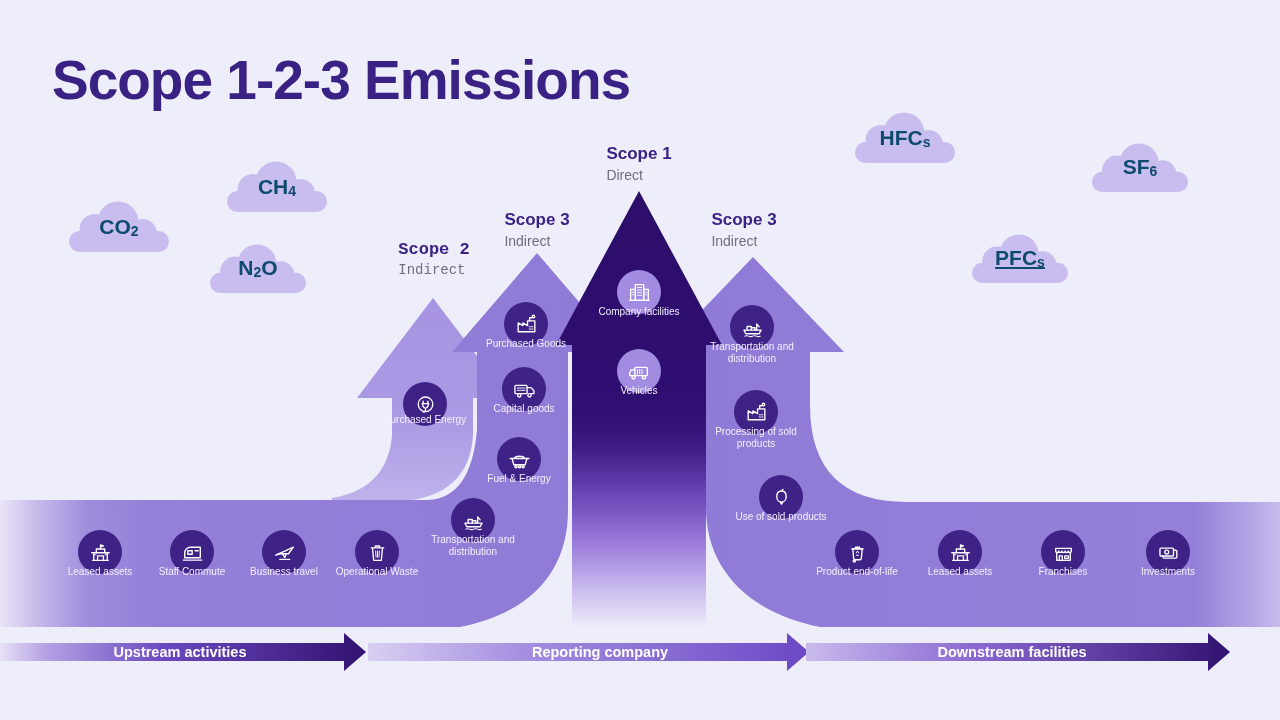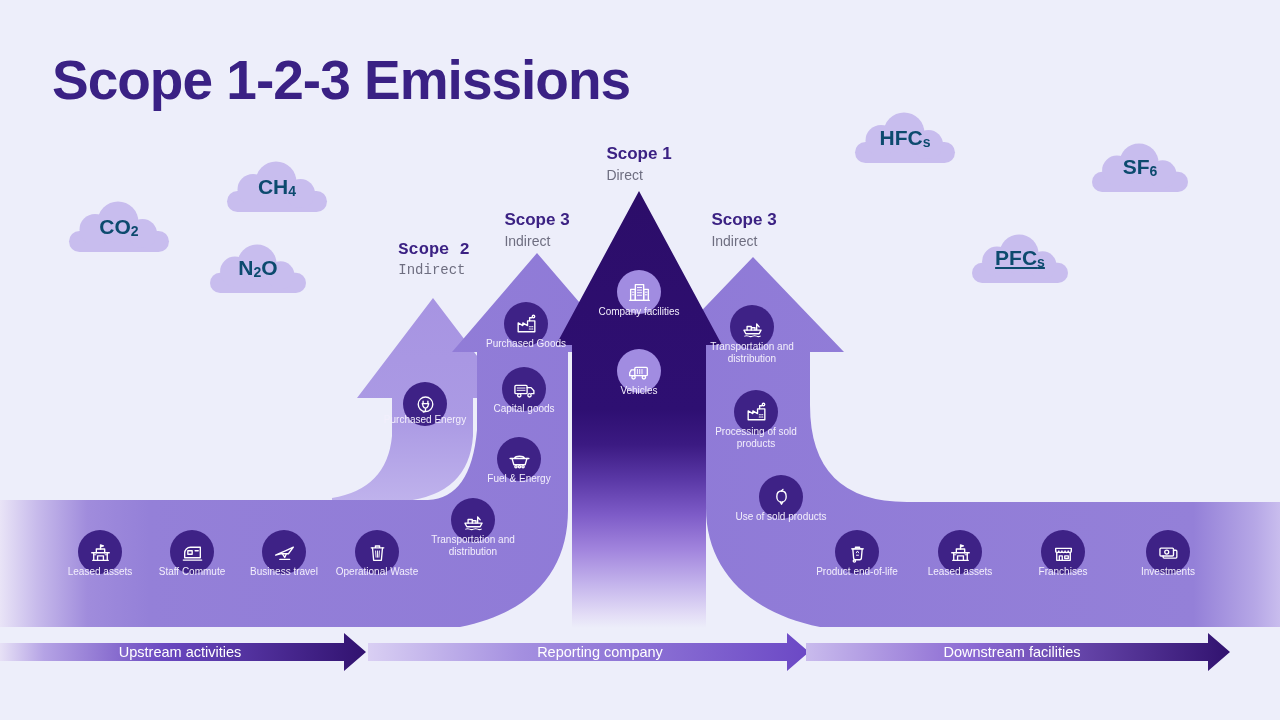--- a/index.html
+++ b/index.html
@@ -15,21 +15,21 @@
   .cloudlabel{transform:translateX(-50%);text-align:center;white-space:nowrap;
               font-size:21px;font-weight:700;color:#0c4a6e;}
   .cloudlabel .small{font-size:14px;position:relative;top:2px;}
   .node{position:absolute;}
   .node .circ{position:absolute;transform:translateX(-50%);width:44px;height:44px;border-radius:50%;
               background:#3e2286;display:flex;align-items:center;justify-content:center;}
   .node .circ.light{background:#a18ce1;}
   .node .circ svg{width:25px;height:25px;}
   .node .nlabel{position:absolute;transform:translateX(-50%);text-align:center;color:#f3effc;
                 font-size:10px;line-height:1.2;}
-  .flowlabel{transform:translate(-50%,-50%);color:#ffffff;font-size:14.5px;font-weight:400;white-space:nowrap;}
+  .flowlabel{transform:translate(-50%,-50%);color:#ffffff;font-size:14.5px;font-weight:700;white-space:nowrap;}
 </style>
 </head>
 <body>
 
 <div class="stage">
 
   <svg class="bg" width="1280" height="720" viewBox="0 0 1280 720">
     <defs>
       <linearGradient id="gScope1" x1="0" y1="0" x2="0" y2="1">
         <stop offset="0" stop-color="#2c0d69"></stop>

